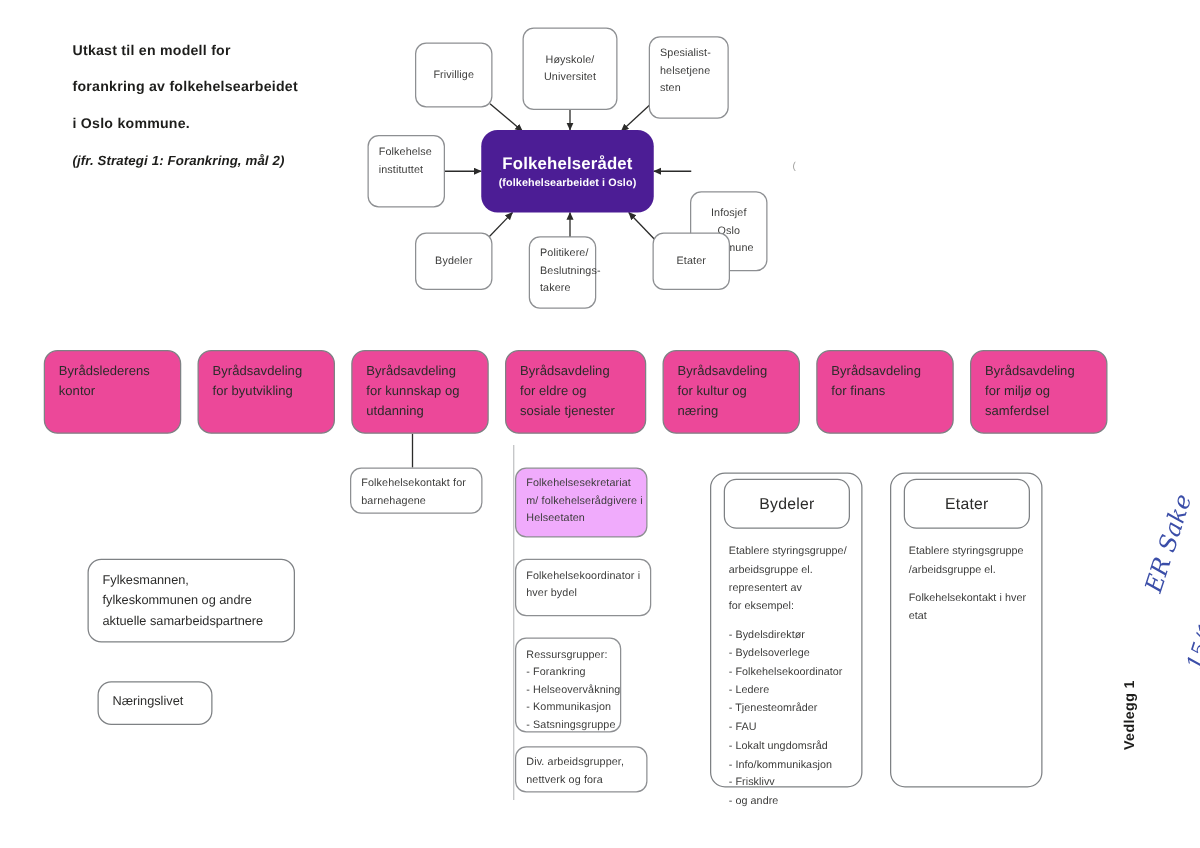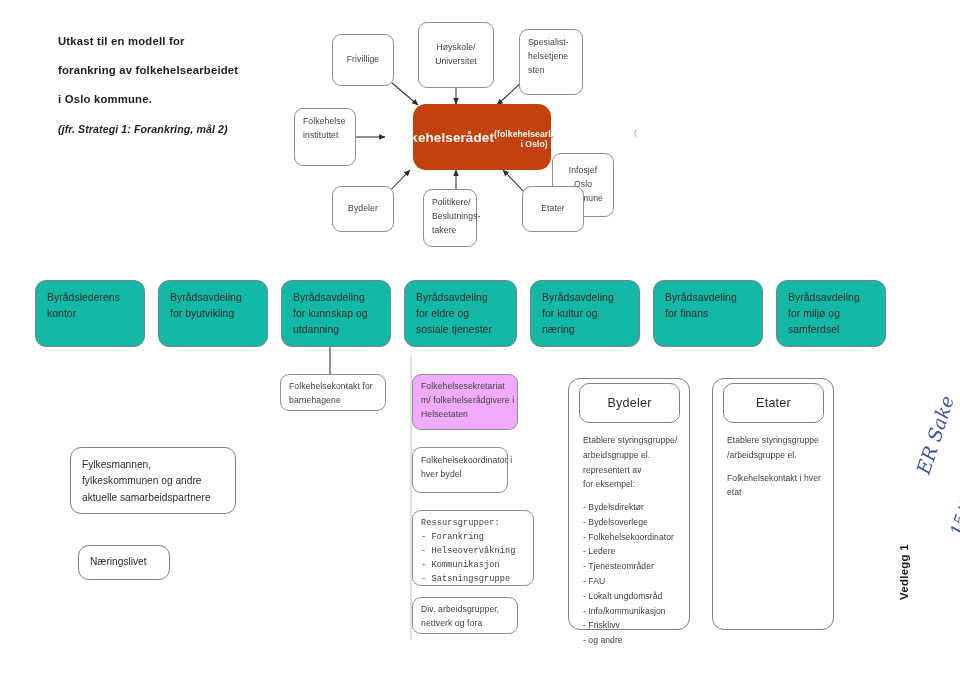--- a/index.html
+++ b/index.html
@@ -29,38 +29,37 @@
   .node.ctr{display:flex;align-items:center;justify-content:center;text-align:center;padding:4px;}
   .node .ln{display:block;white-space:pre;}
 
   
   .title{position:absolute;font-size:11.3px;font-weight:bold;color:#1d1d1b;letter-spacing:.2px;white-space:pre;text-align:center;}
   .subtitle{position:absolute;font-size:10.6px;font-style:italic;font-weight:bold;color:#1d1d1b;white-space:pre;letter-spacing:.1px;}
 
   
   .hub{
     position:absolute;
-    background:#c2410c;
+    background:#4c1d95;
     border-radius:13px;
     color:#fff;
-    display:flex;flex-direction:row;
+    display:flex;flex-direction:column;
     align-items:center;justify-content:center;
     text-align:center;
-    margin-left:28px;
   }
   .hub .h1{font-size:13.4px;font-weight:bold;letter-spacing:.15px;}
   .hub .h2{font-size:8.6px;font-weight:bold;margin-top:3px;letter-spacing:.1px;}
 
   
   .dept{
     position:absolute;
     box-sizing:border-box;
     border:1px solid #7e8184;
     border-radius:11px;
-    background:#14b8a6;
+    background:#ec4899;
     font-size:10.4px;
     line-height:1.52;
     color:#2b2b2a;
     padding:9px 11px;
     letter-spacing:.05px;
   }
   .dept .ln{display:block;white-space:pre;}
 
   
   .binfo{
@@ -253,26 +252,26 @@
     <span class="ln">Folkehelsekontakt for</span>
     <span class="ln">barnehagene</span>
   </div>
 
   <div class="node" style="left:412px;top:374px;width:106px;height:56px;padding:5px 8px;background:#f0abfc;">
     <span class="ln">Folkehelsesekretariat</span>
     <span class="ln">m/ folkehelserådgivere i</span>
     <span class="ln">Helseetaten</span>
   </div>
 
-  <div class="node" style="left:412px;top:447px;width:96px;height:46px;padding:6px 8px;">
+  <div class="node" style="left:412px;top:447px;width:109px;height:46px;padding:6px 8px;">
     <span class="ln">Folkehelsekoordinator i</span>
     <span class="ln">hver bydel</span>
   </div>
 
-  <div class="node" style="left:412px;top:510px;width:122px;height:76px;padding:6px 8px;font-family:Liberation Mono, monospace;">
+  <div class="node" style="left:412px;top:510px;width:85px;height:76px;padding:6px 8px;">
     <span class="ln">Ressursgrupper:</span>
     <span class="ln">- Forankring</span>
     <span class="ln">- Helseovervåkning</span>
     <span class="ln">- Kommunikasjon</span>
     <span class="ln">- Satsningsgruppe</span>
   </div>
 
   <div class="node" style="left:412px;top:597px;width:106px;height:37px;padding:5px 8px;">
     <span class="ln">Div. arbeidsgrupper,</span>
     <span class="ln">nettverk og fora</span>

